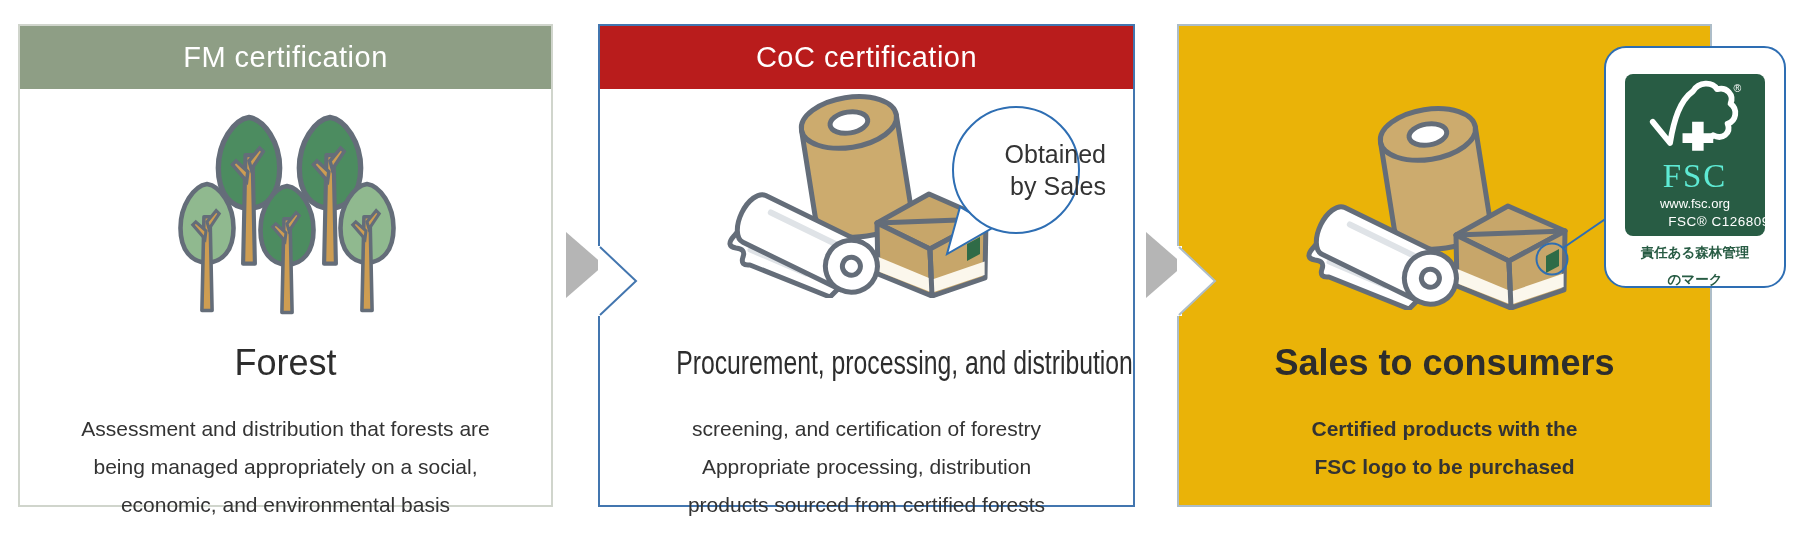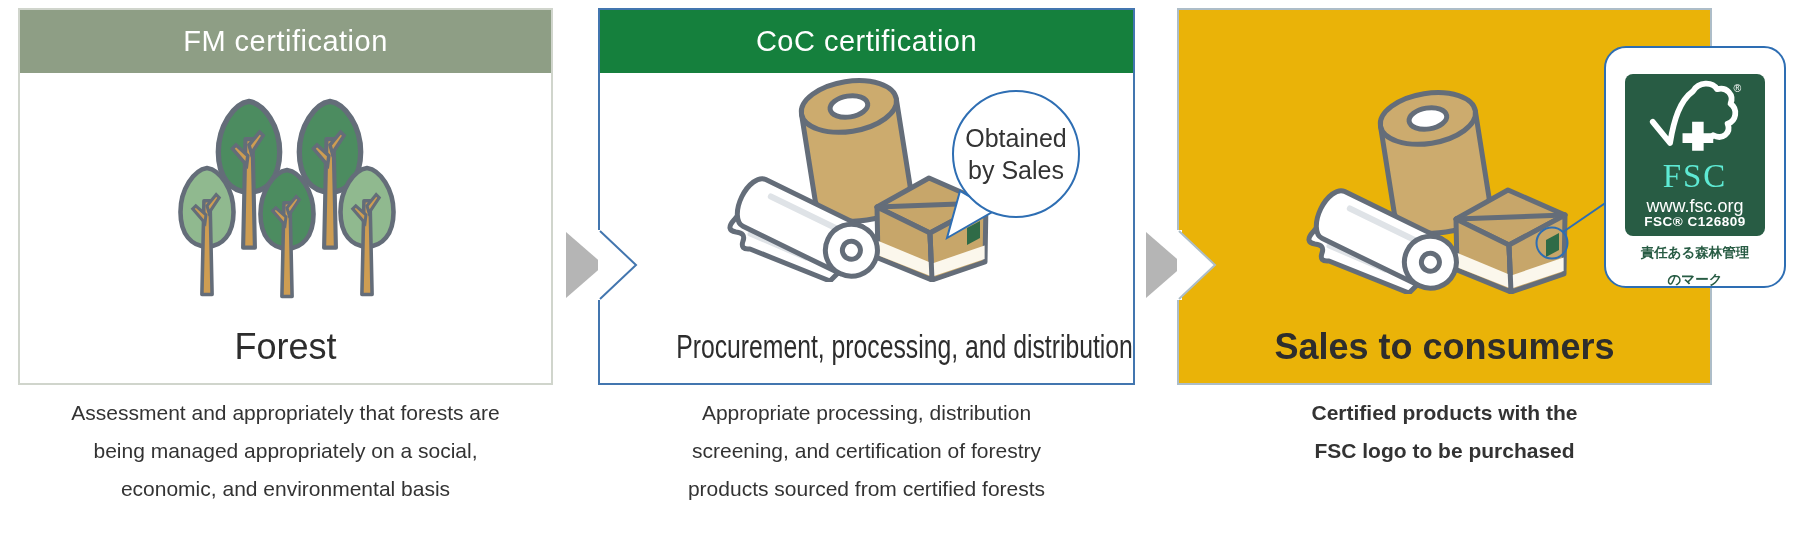--- a/index.html
+++ b/index.html
@@ -1,47 +1,47 @@
 <!DOCTYPE html>
 <html><head>
 <meta charset="utf-8">
 <style>
   html,body{margin:0;padding:0;background:#fff;}
   .canvas{position:relative;width:1800px;height:540px;background:#fff;overflow:hidden;
           font-family:"Liberation Sans",sans-serif;color:#333;}
-  .panel{position:absolute;top:8px;height:377px;box-sizing:border-box;}
+  .panel{position:absolute;top:24px;height:483px;box-sizing:border-box;}
   .panel1{left:18px;width:535px;background:#fff;border:2px solid #D0D5CC;}
   .panel2{left:598px;width:537px;background:#fff;border:2px solid #4376AF;}
   .panel3{left:1177px;width:535px;background:#eab308;border:2px solid #ADBDC8;font-weight:bold;}
   .hdr{position:absolute;left:0;top:0;width:100%;height:63px;line-height:63px;
        text-align:center;color:#fff;font-size:29px;letter-spacing:0.5px;}
   .hdr-fm{background:#8E9E85;}
-  .hdr-coc{background:#15803d;}
+  .hdr-coc{background:#b91c1c;}
   .title{position:absolute;left:0;top:314px;width:100%;text-align:center;
          font-size:36px;line-height:46px;color:#2d2d2d;white-space:nowrap;}
   .title-condensed{font-size:33px;}
   .title-condensed span{display:inline-block;transform:scaleX(0.75);transform-origin:50% 50%;}
   .body-text{position:absolute;left:0;top:384px;width:100%;text-align:center;
              font-size:21px;line-height:38px;color:#333;}
   .abs{position:absolute;}
-  .bubble-text{position:absolute;left:326px;top:112px;width:180px;text-align:center;
+  .bubble-text{position:absolute;left:326px;top:112px;width:180px;text-align:right;
                font-size:25px;line-height:32px;color:#333;}
   .arrow{position:absolute;top:232px;width:40px;height:66px;}
   .arrow1{left:566px;}
   .arrow2{left:1146px;}
   .notch{position:absolute;left:-2px;top:220px;width:44px;height:70px;}
   .badge{position:absolute;left:1604px;top:46px;width:182px;height:242px;background:#fff;
          border:2px solid #2E6EB3;border-radius:22px;box-sizing:border-box;z-index:5;}
   .fsc-box{position:absolute;left:19px;top:26px;width:140px;height:162px;background:#285C44;border-radius:8px;}
   .fsc-logo{position:absolute;left:22px;top:4px;}
   .fsc-acronym{position:absolute;left:0;top:84px;width:100%;text-align:center;color:#5eead4;
                font-family:"Liberation Serif",serif;font-size:33px;letter-spacing:2px;}
-  .fsc-url{position:absolute;left:0;top:122px;width:100%;text-align:center;color:#fff;font-size:18px;}
+  .fsc-url{position:absolute;left:0;top:122px;width:100%;text-align:center;color:#fff;font-size:13px;}
   .fsc-license{position:absolute;left:0;top:140px;width:100%;text-align:center;color:#fff;
-               font-size:13.5px;font-weight:bold;letter-spacing:0.5px;}
+               font-size:13.5px;font-weight:normal;letter-spacing:0.5px;padding-left:24px;}
   .badge-caption{position:absolute;left:0;width:100%;text-align:center;color:#285C44;
                  font-size:13.5px;font-weight:600;font-family:Liberation Mono, monospace;}
   .cap1{top:196px;}
   .cap2{top:215px;margin-top:8px;}
 </style>
 </head>
 <body>
 
 <div class="canvas">
 
@@ -93,21 +93,21 @@
         </g>
       <g transform="translate(117,124) scale(1.02)" style="color:#4C8C60">
           <use href="#tree"></use>
         </g>
       <g transform="translate(197,122) scale(1.02)" style="color:#90B98F">
           <use href="#tree"></use>
         </g>
     </svg>
     <div class="title">Forest</div>
     <div class="body-text">
-      <div>Assessment and appropriately that forests are</div>
+      <div>Assessment and distribution that forests are</div>
       <div>being managed appropriately on a social,</div>
       <div>economic, and environmental basis</div>
     </div>
   </div>
 
   <svg class="arrow arrow1" viewBox="0 0 40 66">
     <polygon points="0,0 38,33 0,66" fill="#B5B5B5"></polygon>
   </svg>
 
   <div class="panel panel2">
@@ -120,22 +120,22 @@
       <circle cx="86" cy="82" r="63" fill="#fff" stroke="#2E6EB3" stroke-width="2"></circle>
     </svg>
     <div class="bubble-text">
       <div>Obtained</div>
       <div>by Sales</div>
     </div>
     <div class="title title-condensed">
       <span>Procurement, processing, and distribution</span>
     </div>
     <div class="body-text">
+      <div>screening, and certification of forestry</div>
       <div>Appropriate processing, distribution</div>
-      <div>screening, and certification of forestry</div>
       <div>products sourced from certified forests</div>
     </div>
     <svg class="notch" viewBox="0 0 44 70">
       <rect x="0" y="0" width="5" height="70" fill="#fff"></rect>
       <polygon points="0,0 38,35 0,70" fill="#fff"></polygon>
       <polyline points="2,1 38,35 2,69" fill="none" stroke="#4376AF" stroke-width="2"></polyline>
     </svg>
   </div>
 
   <svg class="arrow arrow2" viewBox="0 0 40 66">

